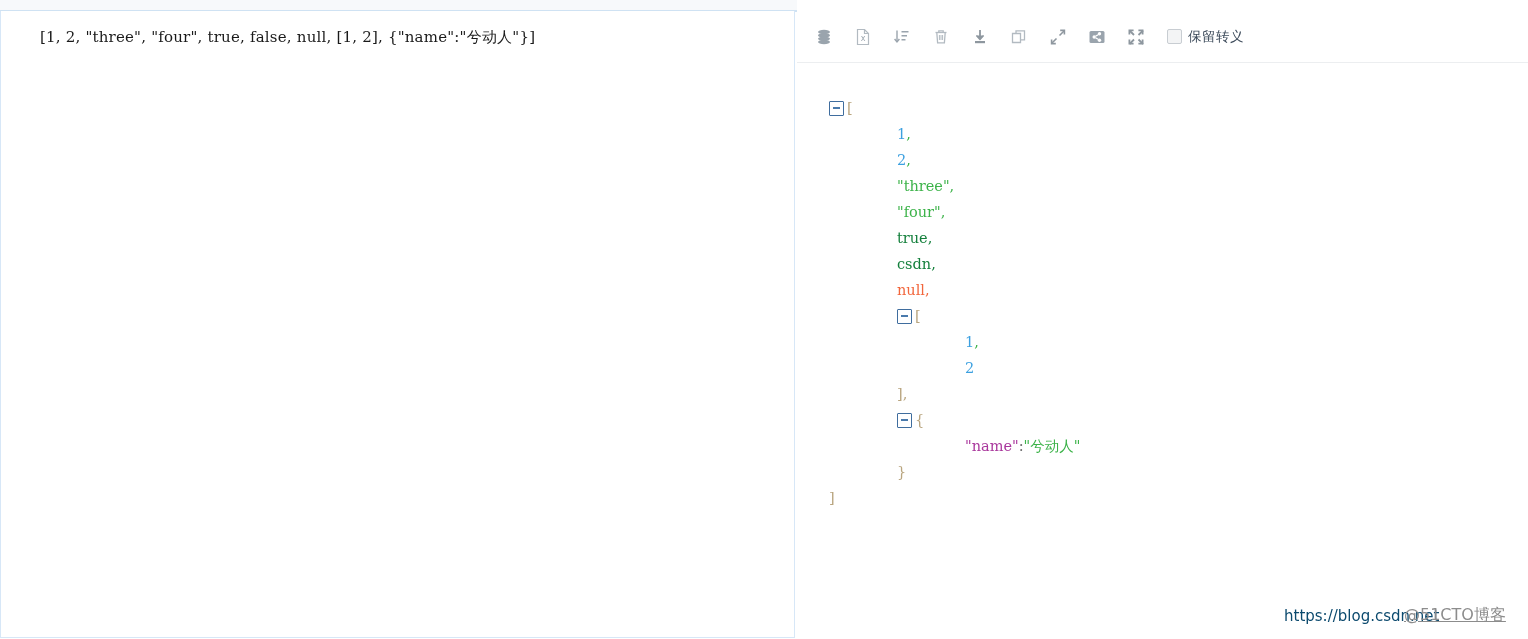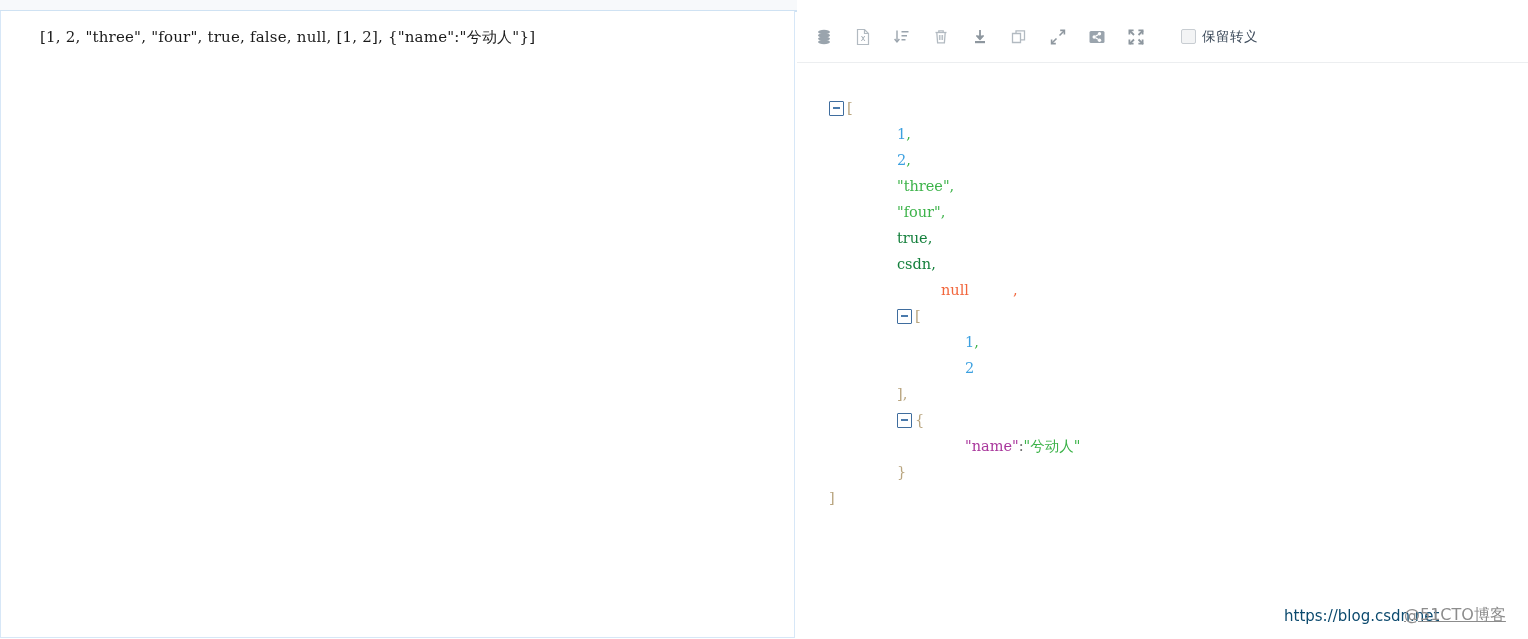--- a/index.html
+++ b/index.html
@@ -91,21 +91,21 @@
     align-items: center;
     justify-content: center;
     cursor: pointer;
     flex: none;
   }
   .tb-btn svg { display: block; }
 
   .keep-escape {
     display: flex;
     align-items: center;
-    margin-left: 16px;
+    margin-left: 2px;
     cursor: pointer;
     white-space: nowrap;
   }
   .ke-box {
     width: 13px;
     height: 13px;
     border: 1px solid #c8cdd2;
     background: #f3f4f5;
     border-radius: 2px;
     margin-right: 6px;
@@ -159,21 +159,21 @@
     content: "";
     display: block;
     width: 7px;
     height: 2px;
     background: #4a7aac;
   }
   .brk   { color: #b9a57f; }
   .num   { color: #3ca0e0; }
   .str   { color: #3db34a; }
   .bool  { color: #15803d; }
-  .nul   { color: #f2663c; margin-left: 44px; }
+  .nul   { color: #f2663c; }
   .key   { color: #a9379c; }
   .punct { color: #3db34a; }
   .colon { color: #6b6b6b; }
 
   
   .wm-csdn {
     position: absolute;
     left: 1284px;
     top: 607px;
     font-family: "DejaVu Sans", "Liberation Sans", sans-serif;

